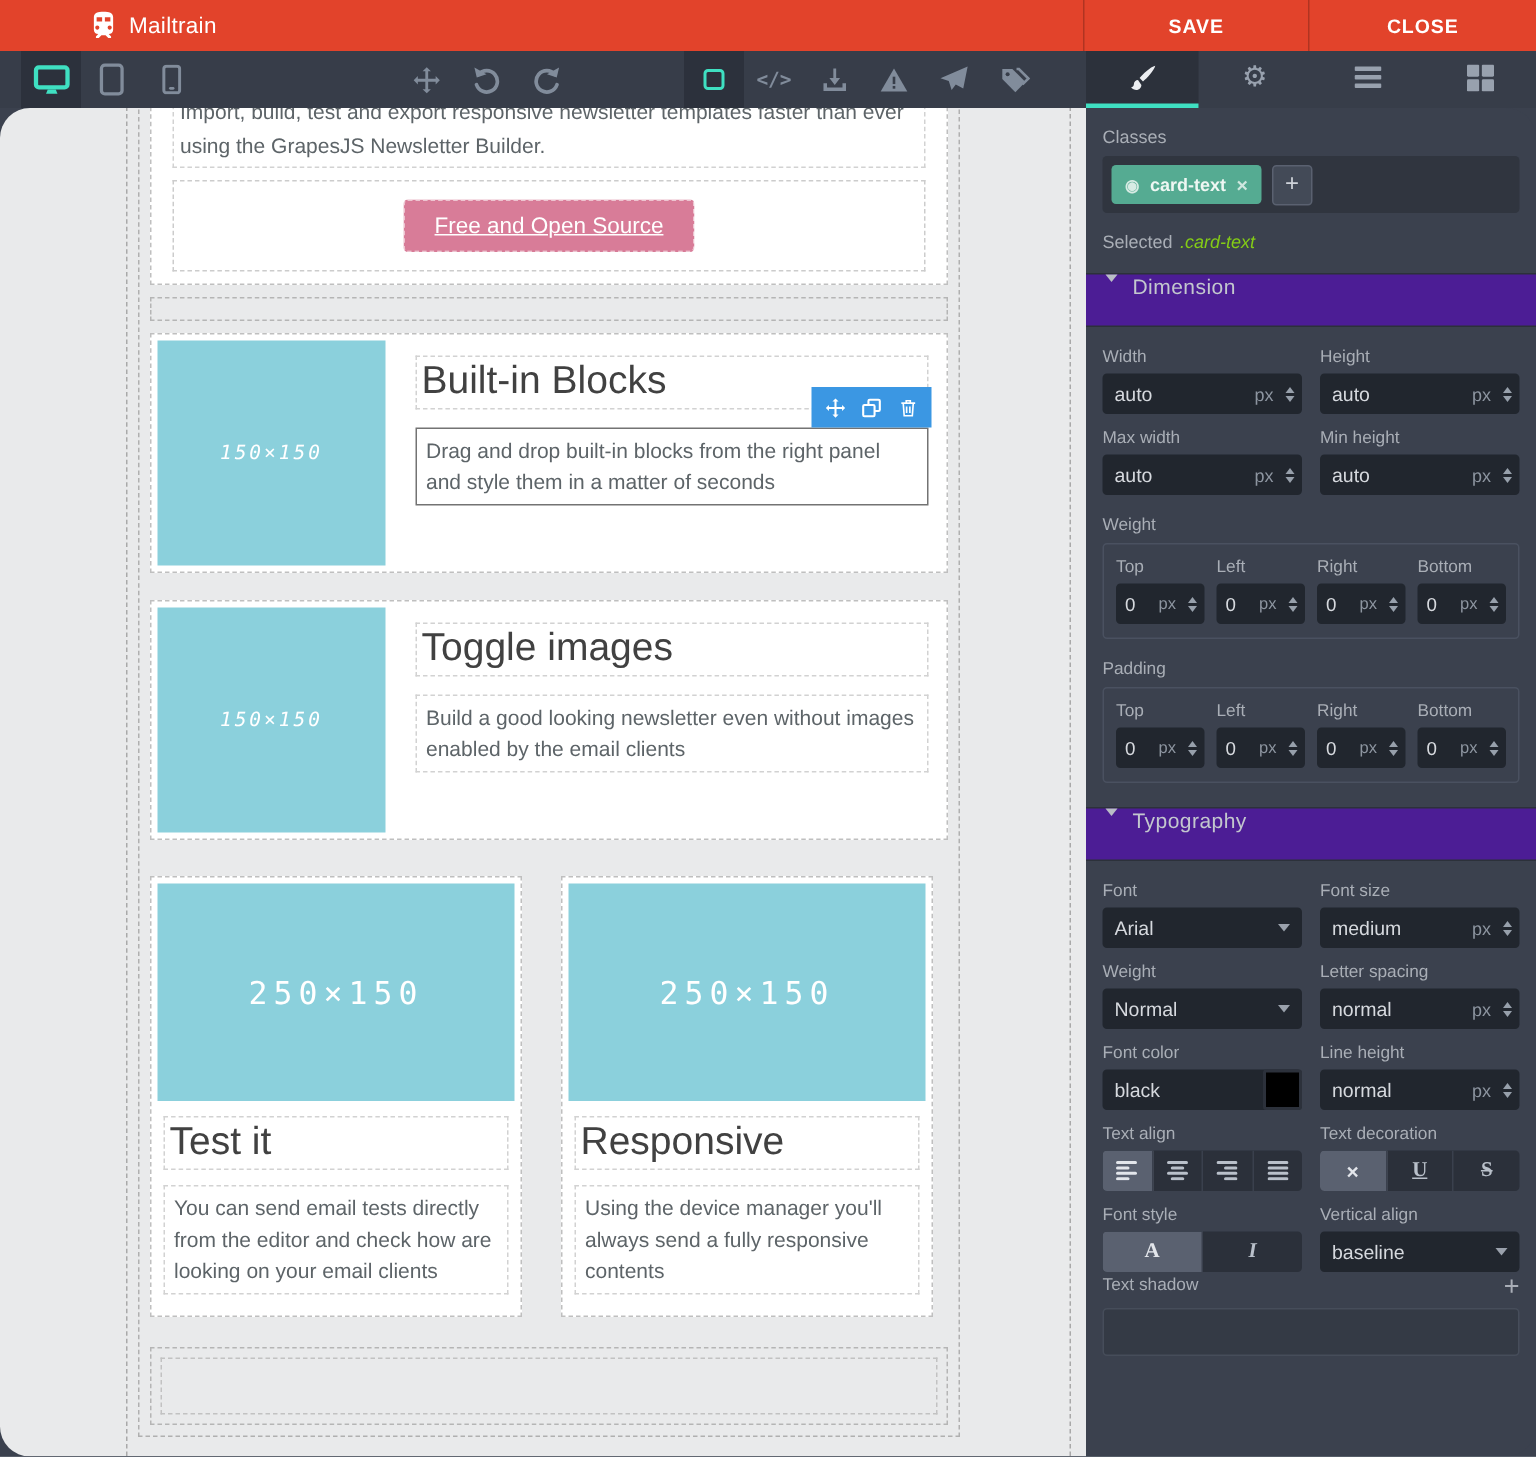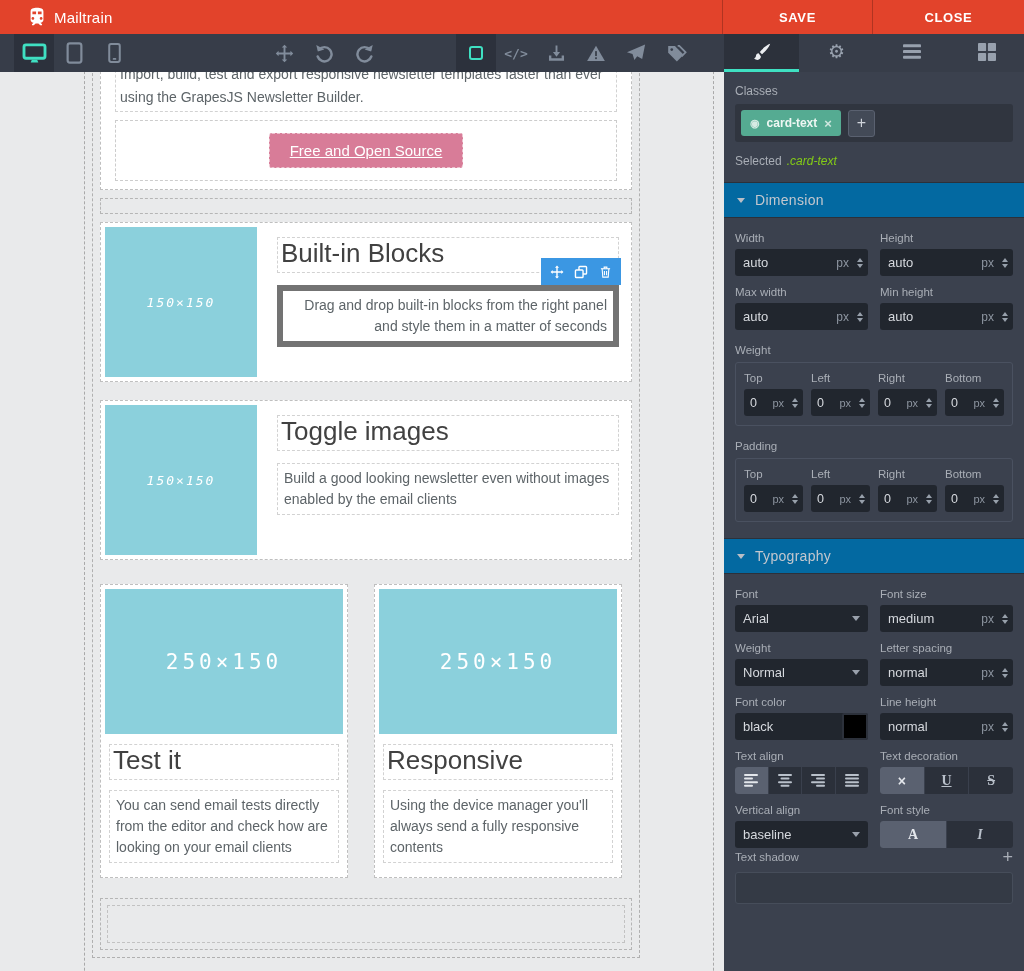--- a/index.html
+++ b/index.html
@@ -2,21 +2,21 @@
 <html><head>
 <meta charset="utf-8">
 <style>
   * { box-sizing: border-box; margin: 0; padding: 0; }
   html,body { background:#3b414e; }
   body { font-family:"Liberation Sans", sans-serif; }
   .app { width:1024px; height:971px; display:flex; flex-direction:column; overflow:hidden; position:relative; background:#3b414e; }
 
   
   .topbar { height:34px; background:#e2432b; display:flex; align-items:stretch; color:#fff; flex:0 0 34px; }
-  .brand { flex:1; display:flex; align-items:center; padding-left:26px; gap:6px; }
+  .brand { flex:1; display:flex; align-items:center; padding-left:26px; gap:6px;margin-left:32px; }
   .brand svg { width:22px; height:22px; }
   .brand-title { font-size:15px; letter-spacing:.2px; }
   .tb-btn { width:150px; display:flex; align-items:center; justify-content:center; font-size:13px; font-weight:bold; letter-spacing:.6px; border-left:1px solid rgba(0,0,0,.22); cursor:pointer; }
   .tb-btn:last-child { width:152px; }
 
   
   .toolrow { height:38px; flex:0 0 38px; display:flex; background:#373d49; }
   .tools-left { width:724px; display:flex; align-items:stretch; }
   .tool { width:40px; height:38px; display:flex; align-items:center; justify-content:center; color:#818c9b; cursor:pointer; }
   .tool.active { background:#2c313c; color:#3fe0c2; }
@@ -26,42 +26,42 @@
   .grp-right { display:flex; margin-left:72px; margin-right:28px; }
   .sq-ico { width:14px; height:14px; border:2.5px solid currentColor; border-radius:3px; }
   .code-ico { font-family:"DejaVu Sans Mono", monospace; font-size:13px; font-weight:bold; }
   
   .ptabs { width:300px; display:flex; }
   .ptab { flex:1; display:flex; align-items:center; justify-content:center; color:#98a1ae; cursor:pointer; border-bottom:3px solid transparent; }
   .ptab.active { background:#2c313b; color:#eceef1; border-bottom:3px solid #3fe0c2; }
   .gear-glyph { font-size:19px; line-height:1; }
 
   
-  .main { flex:1; display:flex; overflow:hidden; }
+  .main { flex:1; display:flex; overflow:hidden;border-radius:20px; }
 
   
   .canvas { width:724px; background:#e9eaeb; position:relative; overflow:hidden; }
   .nl-outer { position:absolute; top:-36px; left:84px; width:630px; height:1100px; border:1px dashed #a9a9a9; padding:6px 0 0 7px; }
   .nl-inner { width:548px; border:1px dashed #b0b0b0; padding:7px; }
   .sec { width:532px; }
   .white { background:#fff; border:1px dashed #bfbfbf; }
   .intro { padding:8px 14px; }
   .intro-text { font-size:14px; line-height:23px; color:#5d6468; border:1px dashed #d2d2d2; padding:2px 4px; margin-bottom:8px; }
   .btn-box { border:1px dashed #cccccc; text-align:center; padding:12px; }
   .pink-btn { display:inline-block; background:#d87c98; border:1px dashed rgba(255,255,255,.55); border-radius:3px; color:#fff; text-decoration:underline; font-size:15px; padding:8px 20px; cursor:pointer; }
   .spacer-sec { margin-top:8px; height:16px; border:1px dashed #b5b5b5; }
   .media { margin-top:8px; display:flex; padding:4px; min-height:158px; }
   .media + .media { margin-top:18px; }
   .ph { background:#8bd0dc; color:#fff; display:flex; align-items:center; justify-content:center; font-family:"DejaVu Sans Mono", monospace; cursor:pointer; }
   .ph-sq { width:152px; height:150px; flex:0 0 152px; font-size:13px; letter-spacing:2px;font-style:italic; }
   .mbody { flex:1; padding:10px 8px 0 20px; position:relative; }
   .ctitle { font-size:26px; font-weight:400; color:#414141; border:1px dashed #d2d2d2; padding:0 3px 3px; margin-bottom:12px; cursor:pointer; }
   .ctext { font-size:14px; line-height:21px; color:#5d6468; border:1px dashed #d2d2d2; padding:4px 6px; cursor:pointer; }
   .selwrap { position:relative; }
-  .ctext.selected { border:6px solid #737373;text-align:right; }
+  .ctext.selected { border:1px solid #737373; }
   .sel-toolbar { position:absolute; top:-27px; right:-2px; height:27px; background:#3b97e3; display:flex; align-items:center; gap:0; padding:0 4px; }
   .sel-tool { width:24px; height:27px; display:flex; align-items:center; justify-content:center; color:#fff; cursor:pointer; }
   .twocol { display:flex; gap:26px; margin-top:24px; }
   .col-card { width:248px; background:#fff; border:1px dashed #bfbfbf; padding:4px 4px 14px; }
   .ph-wide { width:100%; height:145px; font-size:21px; letter-spacing:4px; }
   .col-card .ctitle { margin:10px 4px 10px; }
   .col-card .ctext { margin:0 4px; }
   .spacer2 { margin-top:20px; height:52px; border:1px dashed #b5b5b5; padding:6px; }
   .spacer2 > div { height:100%; border:1px dashed #c2c2c2; }
 
@@ -69,21 +69,21 @@
   .panel { width:300px; background:#3b414e; overflow:hidden; color:#c6cad1; }
   .pc { padding:12px 11px 14px; }
   .plabel { font-size:12px; color:#a9aeb6; }
   .classes-box { margin-top:6px; background:#30353f; border-radius:3px; min-height:38px; display:flex; align-items:center; gap:7px; padding:5px 6px; }
   .ctag { background:#55ab92; border-radius:3px; height:26px; display:flex; align-items:center; gap:7px; padding:0 9px; color:#eef7f3; font-size:12px; font-weight:bold; cursor:pointer; }
   .ctag-target { font-size:11px; opacity:.85; }
   .ctag-x { font-size:13px; opacity:.8; cursor:pointer; }
   .cadd { width:27px; height:27px; background:#434a57; border:1px solid #5a6170; border-radius:3px; display:flex; align-items:center; justify-content:center; color:#cfd3da; font-size:16px; cursor:pointer; }
   .selrow { margin-top:12px; font-size:12px; color:#a9aeb6; }
   .selrow em { color:#84cc16; margin-left:5px; }
-  .sechead { height:36px; display:flex; align-items:center; gap:10px; padding:0 13px; background:#0369a1; border-top:1px solid #2c313a; border-bottom:1px solid #2c313a; font-size:14px; color:#c3c7ce; letter-spacing:.3px; cursor:pointer; }
+  .sechead { height:36px; display:flex; gap:10px; padding:0 13px; background:#4c1d95; border-top:1px solid #2c313a; border-bottom:1px solid #2c313a; font-size:14px; color:#c3c7ce; letter-spacing:.3px; cursor:pointer; }
   .car { width:0; height:0; display:inline-block; }
   .car-dn { border-left:4px solid transparent; border-right:4px solid transparent; border-top:5px solid #b9bec6; }
   .car-rt { border-top:4px solid transparent; border-bottom:4px solid transparent; border-left:5px solid #b9bec6; }
   .secbody { padding:4px 11px 16px; }
   .frow { display:flex; gap:12px; margin-top:10px; }
   .fcol { flex:1; min-width:0; }
   .flabel { font-size:11.5px; color:#a9aeb6; margin-bottom:5px; }
   .field { height:27px; background:#21262e; border-radius:3px; display:flex; align-items:center; padding-left:8px; cursor:pointer; }
   .fval { flex:1; font-size:13px; color:#d6d9de; white-space:nowrap; overflow:hidden; }
   .funit { font-size:12px; color:#8d95a0; margin-right:3px; }
@@ -579,33 +579,33 @@
             <div class="flabel">Text decoration</div>
             <div class="btngroup">
               <span class="bg-btn active x-dec">×</span>
               <span class="bg-btn serif u-dec">U</span>
               <span class="bg-btn serif s-dec">S</span>
             </div>
           </div>
         </div>
         <div class="frow">
           <div class="fcol">
-            <div class="flabel">Vertical align</div>
-            <div class="field">
-              <span class="fval">baseline</span>
-              <i class="car car-dn"></i>
-            </div>
-          </div>
-          <div class="fcol">
             <div class="flabel">Font style</div>
             <div class="btngroup">
               <span class="bg-btn active serif">A</span>
               <span class="bg-btn serif i-dec">I</span>
             </div>
           </div>
+          <div class="fcol">
+            <div class="flabel">Vertical align</div>
+            <div class="field">
+              <span class="fval">baseline</span>
+              <i class="car car-dn"></i>
+            </div>
+          </div>
         </div>
         <div class="tshadow-head">
           <span class="flabel" style="margin:0">Text shadow</span>
           <span class="plus-btn">+</span>
         </div>
         <div class="shadow-box"></div>
       </div>
 
     </aside>
   </div>

